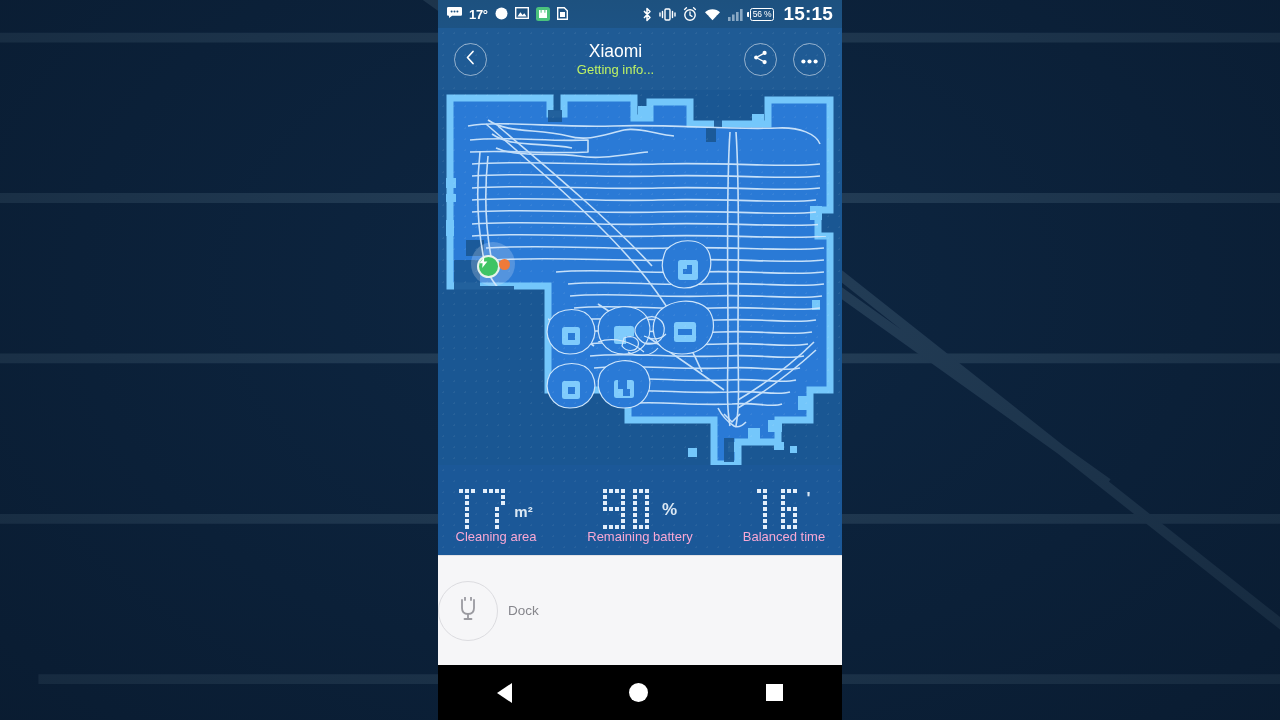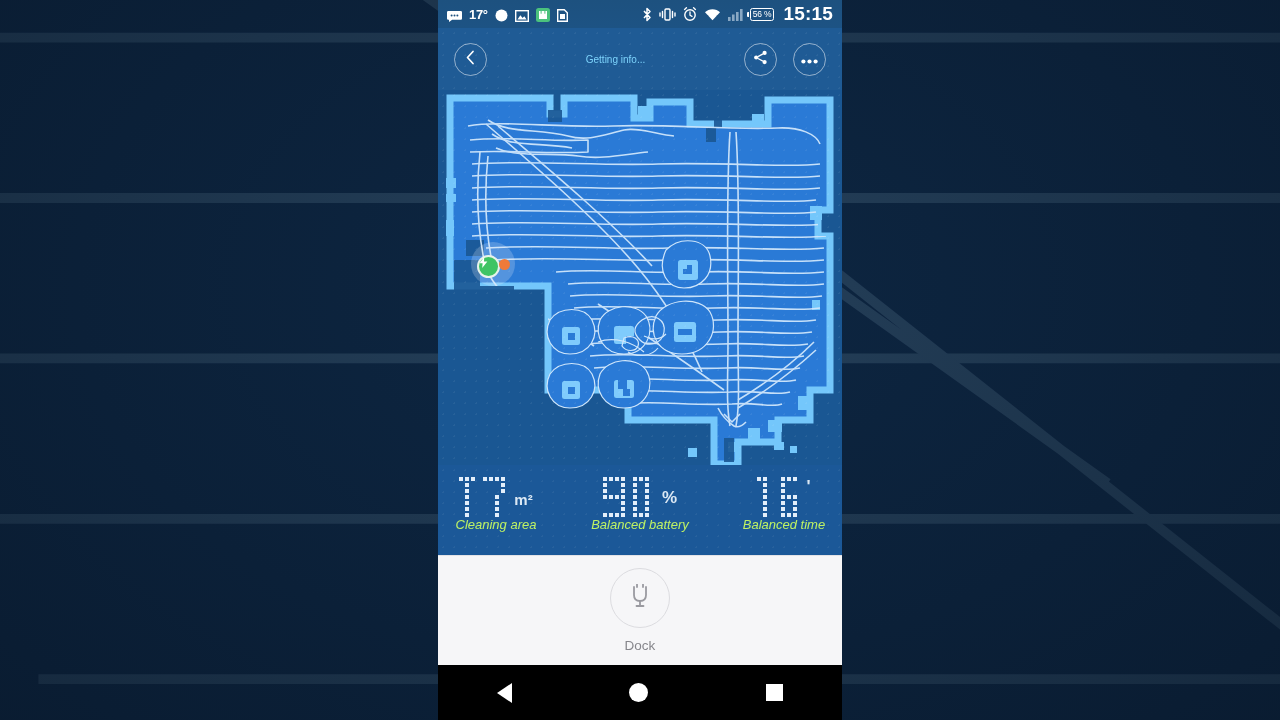--- a/index.html
+++ b/index.html
@@ -25,21 +25,21 @@
     overflow:hidden;
   }
 
   
   #statusbar{
     position:relative;height:28px;width:100%;
     background:linear-gradient(180deg,#1d517f 0%,#1d5384 100%);
     display:flex;align-items:center;padding:0 9px;box-sizing:border-box;
     color:#fff;
   }
-  #statusbar .sb-left{display:flex;align-items:flex-end;gap:7px;flex:1;}
+  #statusbar .sb-left{display:flex;align-items:flex-start;gap:7px;flex:1;}
   #statusbar .sb-right{display:flex;align-items:center;gap:7px;}
   .sb-temp{font-size:13px;font-weight:bold;letter-spacing:-.3px;}
   .sb-clock{font-size:19px;font-weight:bold;letter-spacing:.2px;margin-left:2px;}
   .sb-batt{
     border:1.6px solid #fff;border-radius:2.5px;font-size:8.5px;font-weight:normal;
     padding:0 2px;line-height:11px;position:relative;letter-spacing:-.2px;
   }
   .sb-batt:before{
     content:"";position:absolute;left:-4px;top:3px;width:2px;height:5px;
     background:#fff;border-radius:1px 0 0 1px;
@@ -60,21 +60,21 @@
     background-image:radial-gradient(rgba(255,255,255,.055) 1px,transparent 1px);
     background-size:11px 11px;pointer-events:none;
   }
   .circbtn{
     width:31px;height:31px;border-radius:50%;border:1.4px solid rgba(255,255,255,.52);
     display:flex;align-items:center;justify-content:center;position:relative;z-index:2;
     flex:0 0 auto;
   }
   #titlewrap{flex:1;text-align:center;position:relative;z-index:2;}
   #titlewrap .t1{color:#fff;font-size:17.5px;line-height:20px;}
-  #titlewrap .t2{color:#7dd3fc;font-size:10px;line-height:16px;margin-top:1px;}
+  #titlewrap .t2{color:#bef264;font-size:13px;line-height:16px;margin-top:1px;}
   .barright{display:flex;gap:16px;position:relative;z-index:2;}
 
   
   #maparea{
     position:relative;height:375px;background:#1a5793;overflow:hidden;
   }
   #maparea:before{
     content:"";position:absolute;inset:0;
     background-image:radial-gradient(rgba(255,255,255,.06) 1px,transparent 1px);
     background-size:11px 11px;pointer-events:none;z-index:3;
@@ -85,40 +85,40 @@
   }
   .dock-halo{width:44px;height:44px;background:rgba(235,242,250,.22);}
   .dock-green{
     width:19px;height:19px;background:#3fc464;border:2px solid #e8f3ea;
     display:flex;align-items:center;justify-content:center;
   }
   .dock-orange{width:11px;height:11px;background:#ef7a3a;}
 
   
   #stats{
-    height:90px;background:#1b5898;display:flex;align-items:flex-start;
+    height:90px;background:#1b5898;display:flex;align-items:center;
     padding-top:10px;box-sizing:border-box;position:relative;gap:28px;
   }
   #stats:before{
     content:"";position:absolute;inset:0;
     background-image:radial-gradient(rgba(255,255,255,.05) 1px,transparent 1px);
     background-size:11px 11px;pointer-events:none;
   }
   .stat{flex:1;text-align:center;position:relative;z-index:2;}
   .stat .lcd{height:42px;display:flex;align-items:flex-end;justify-content:center;gap:1px;}
-  .stat .cap{color:#bef264;font-size:13px;font-style:italic;}
+  .stat .cap{color:#f9a8d4;font-size:13px;}
   .lcdglyph{display:block;}
   .unit{color:#dbe8f4;font-weight:bold;margin-bottom:9px;}
 
   
   #actions{
     height:110px;background:#f6f6f8;display:flex;align-items:center;
     border-top:1px solid #e2e2e6;box-sizing:border-box;
   }
-  .act{flex:1;display:flex;flex-direction:column;align-items:center;gap:10px;}
+  .act{flex:1;display:flex;flex-direction:row;align-items:center;gap:10px;}
   .act .ring{
     width:58px;height:58px;border-radius:50%;border:1px solid #dcdce0;
     display:flex;align-items:center;justify-content:center;background:#f6f6f8;
   }
   .act .alab{color:#86868c;font-size:13.5px;}
 
   
   #navbar{
     height:55px;background:#000;display:flex;align-items:center;justify-content:space-around;
   }
@@ -230,20 +230,21 @@
 
   <div id="appbar">
     <div class="circbtn">
       <span>
         <svg width="11" height="15" viewBox="0 0 11 15">
             <path d="M8 1.5 L2.5 7.5 L8 13.5" fill="none" stroke="#fff" stroke-width="1.7" stroke-linecap="round" stroke-linejoin="round"></path>
           </svg>
       </span>
     </div>
     <div id="titlewrap">
+      <div class="t1">Xiaomi</div>
       <div class="t2">Getting info...</div>
     </div>
     <div class="barright">
       <div class="circbtn">
         <span>
           <svg width="15" height="15" viewBox="0 0 15 15">
               <circle cx="11.6" cy="2.9" r="2.1" fill="#fff"></circle>
               <circle cx="11.6" cy="12.1" r="2.1" fill="#fff"></circle>
               <circle cx="3.2" cy="7.5" r="2.1" fill="#fff"></circle>
               <path d="M5 6.6 L9.9 3.9 M5 8.5 L9.9 11.1" stroke="#fff" stroke-width="1.2"></path>
@@ -484,21 +485,21 @@
               <rect x="21" y="12" width="2" height="2"></rect>
             <rect x="15" y="15" width="2" height="2"></rect>
               <rect x="21" y="15" width="2" height="2"></rect>
             <rect x="15" y="18" width="2" height="2"></rect>
               <rect x="18" y="18" width="2" height="2"></rect>
               <rect x="21" y="18" width="2" height="2"></rect>
           </g>
         </svg>
         <span class="unit" style="font-size:17px;">%</span>
       </div>
-      <div class="cap">Balanced battery</div>
+      <div class="cap">Remaining battery</div>
     </div>
 
     <div class="stat">
       <div class="lcd">
         <svg class="lcdglyph" width="48" height="40" viewBox="0 0 24 20">
           <g fill="#e3eefa">
 
             <rect x="0" y="0" width="2" height="2"></rect>
               <rect x="3" y="0" width="2" height="2"></rect>
             <rect x="3" y="3" width="2" height="2"></rect>

